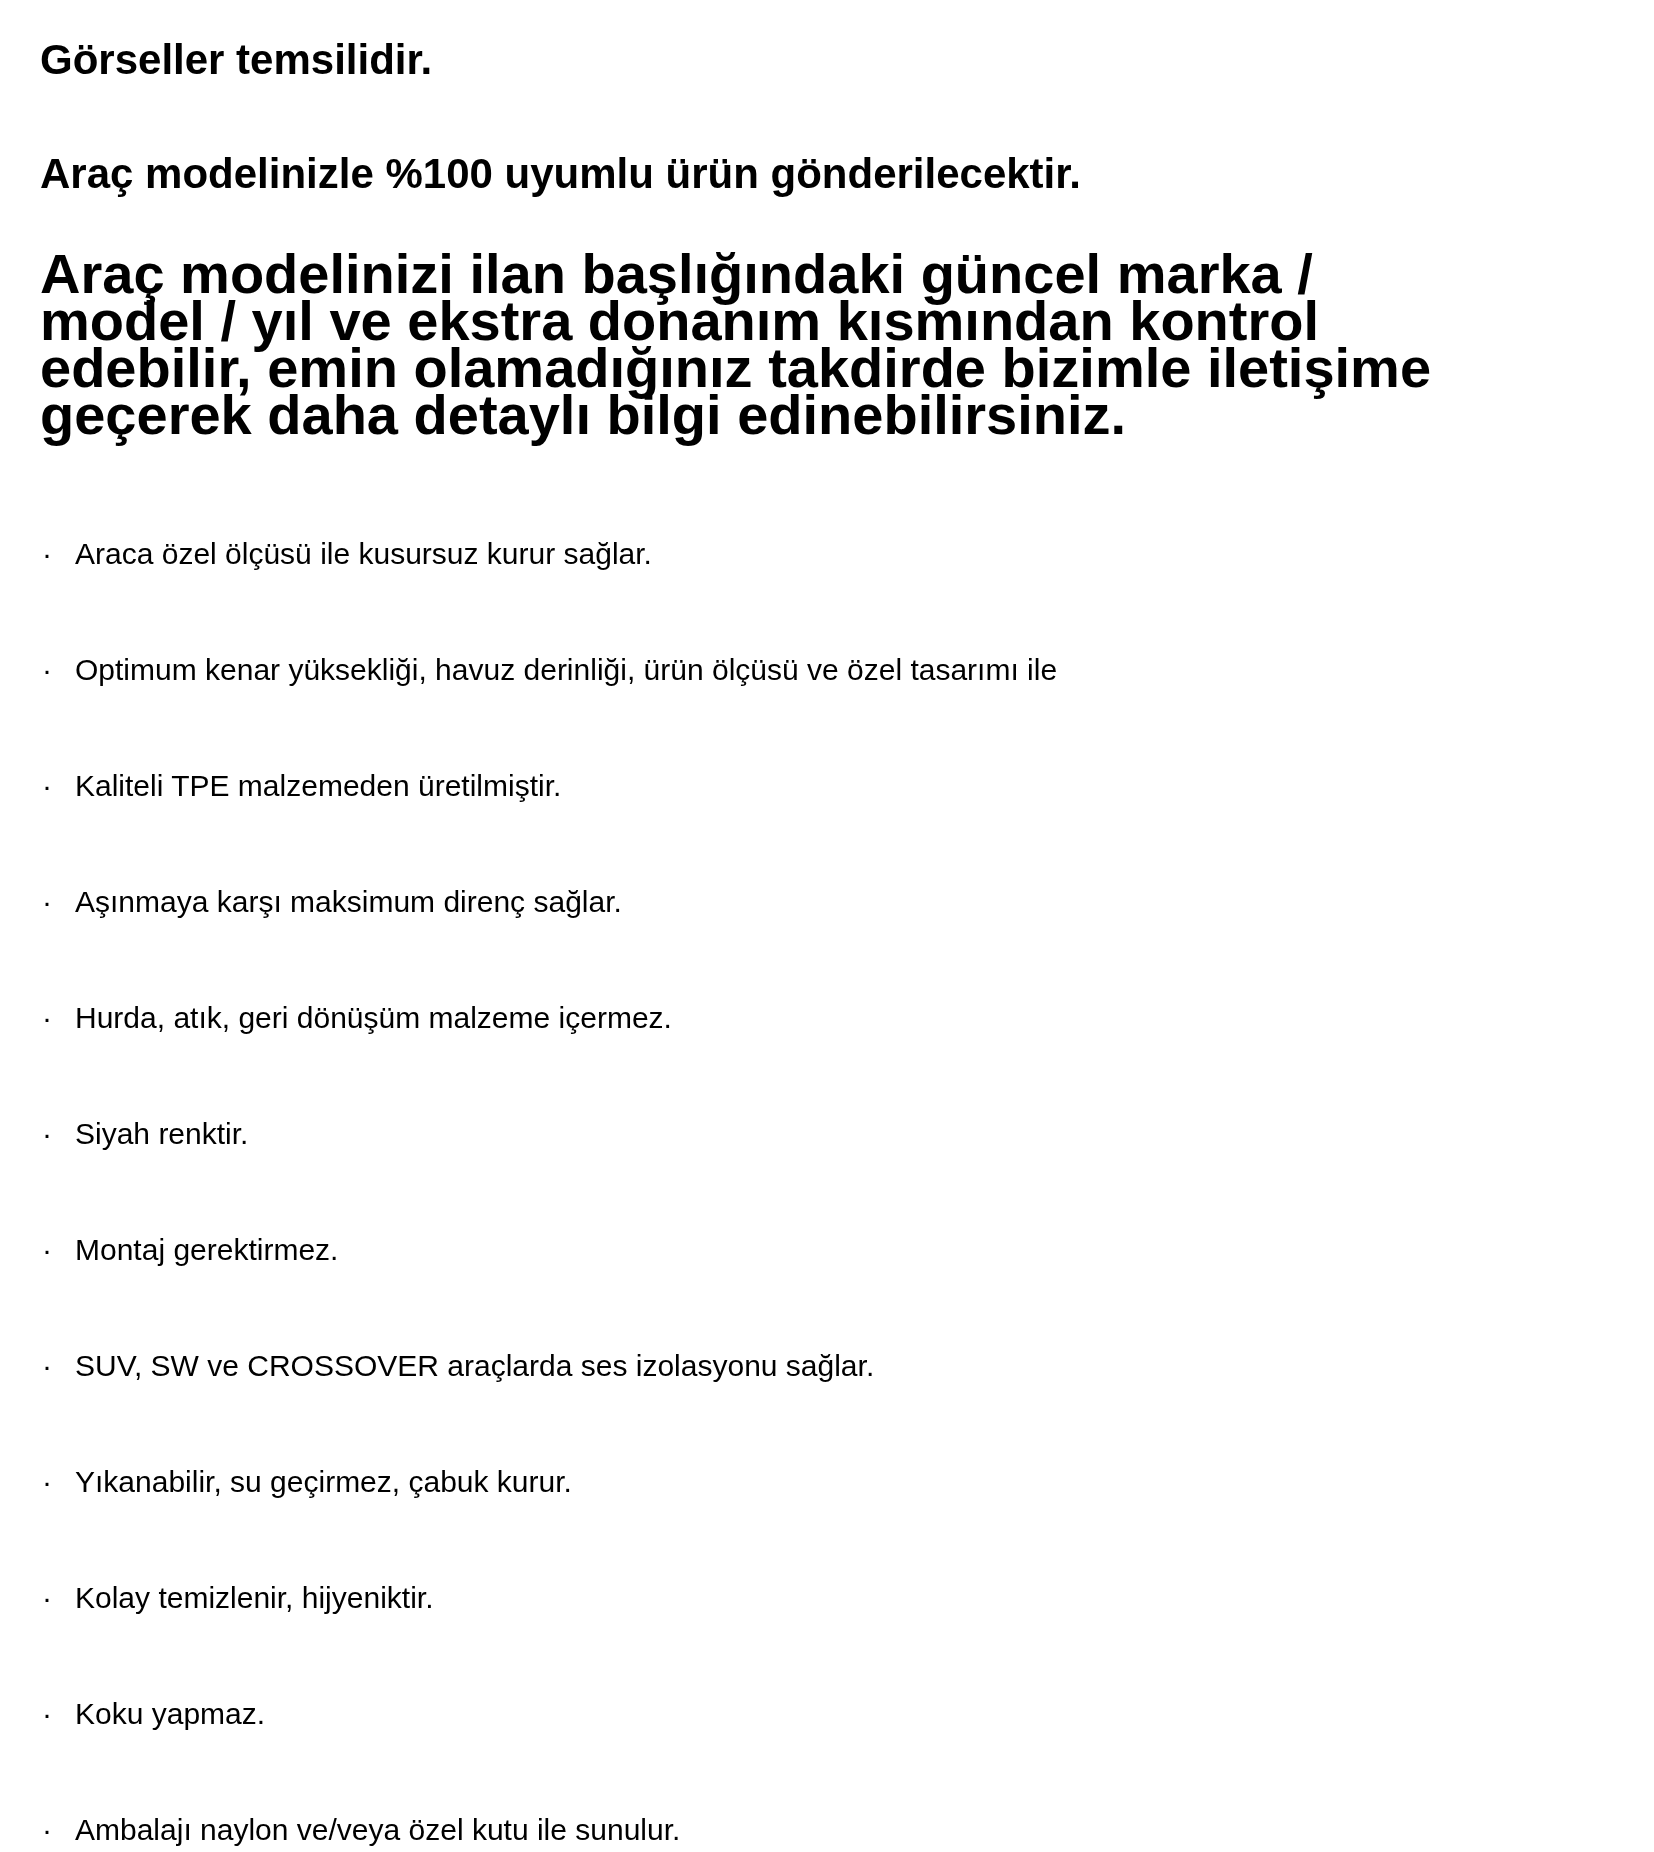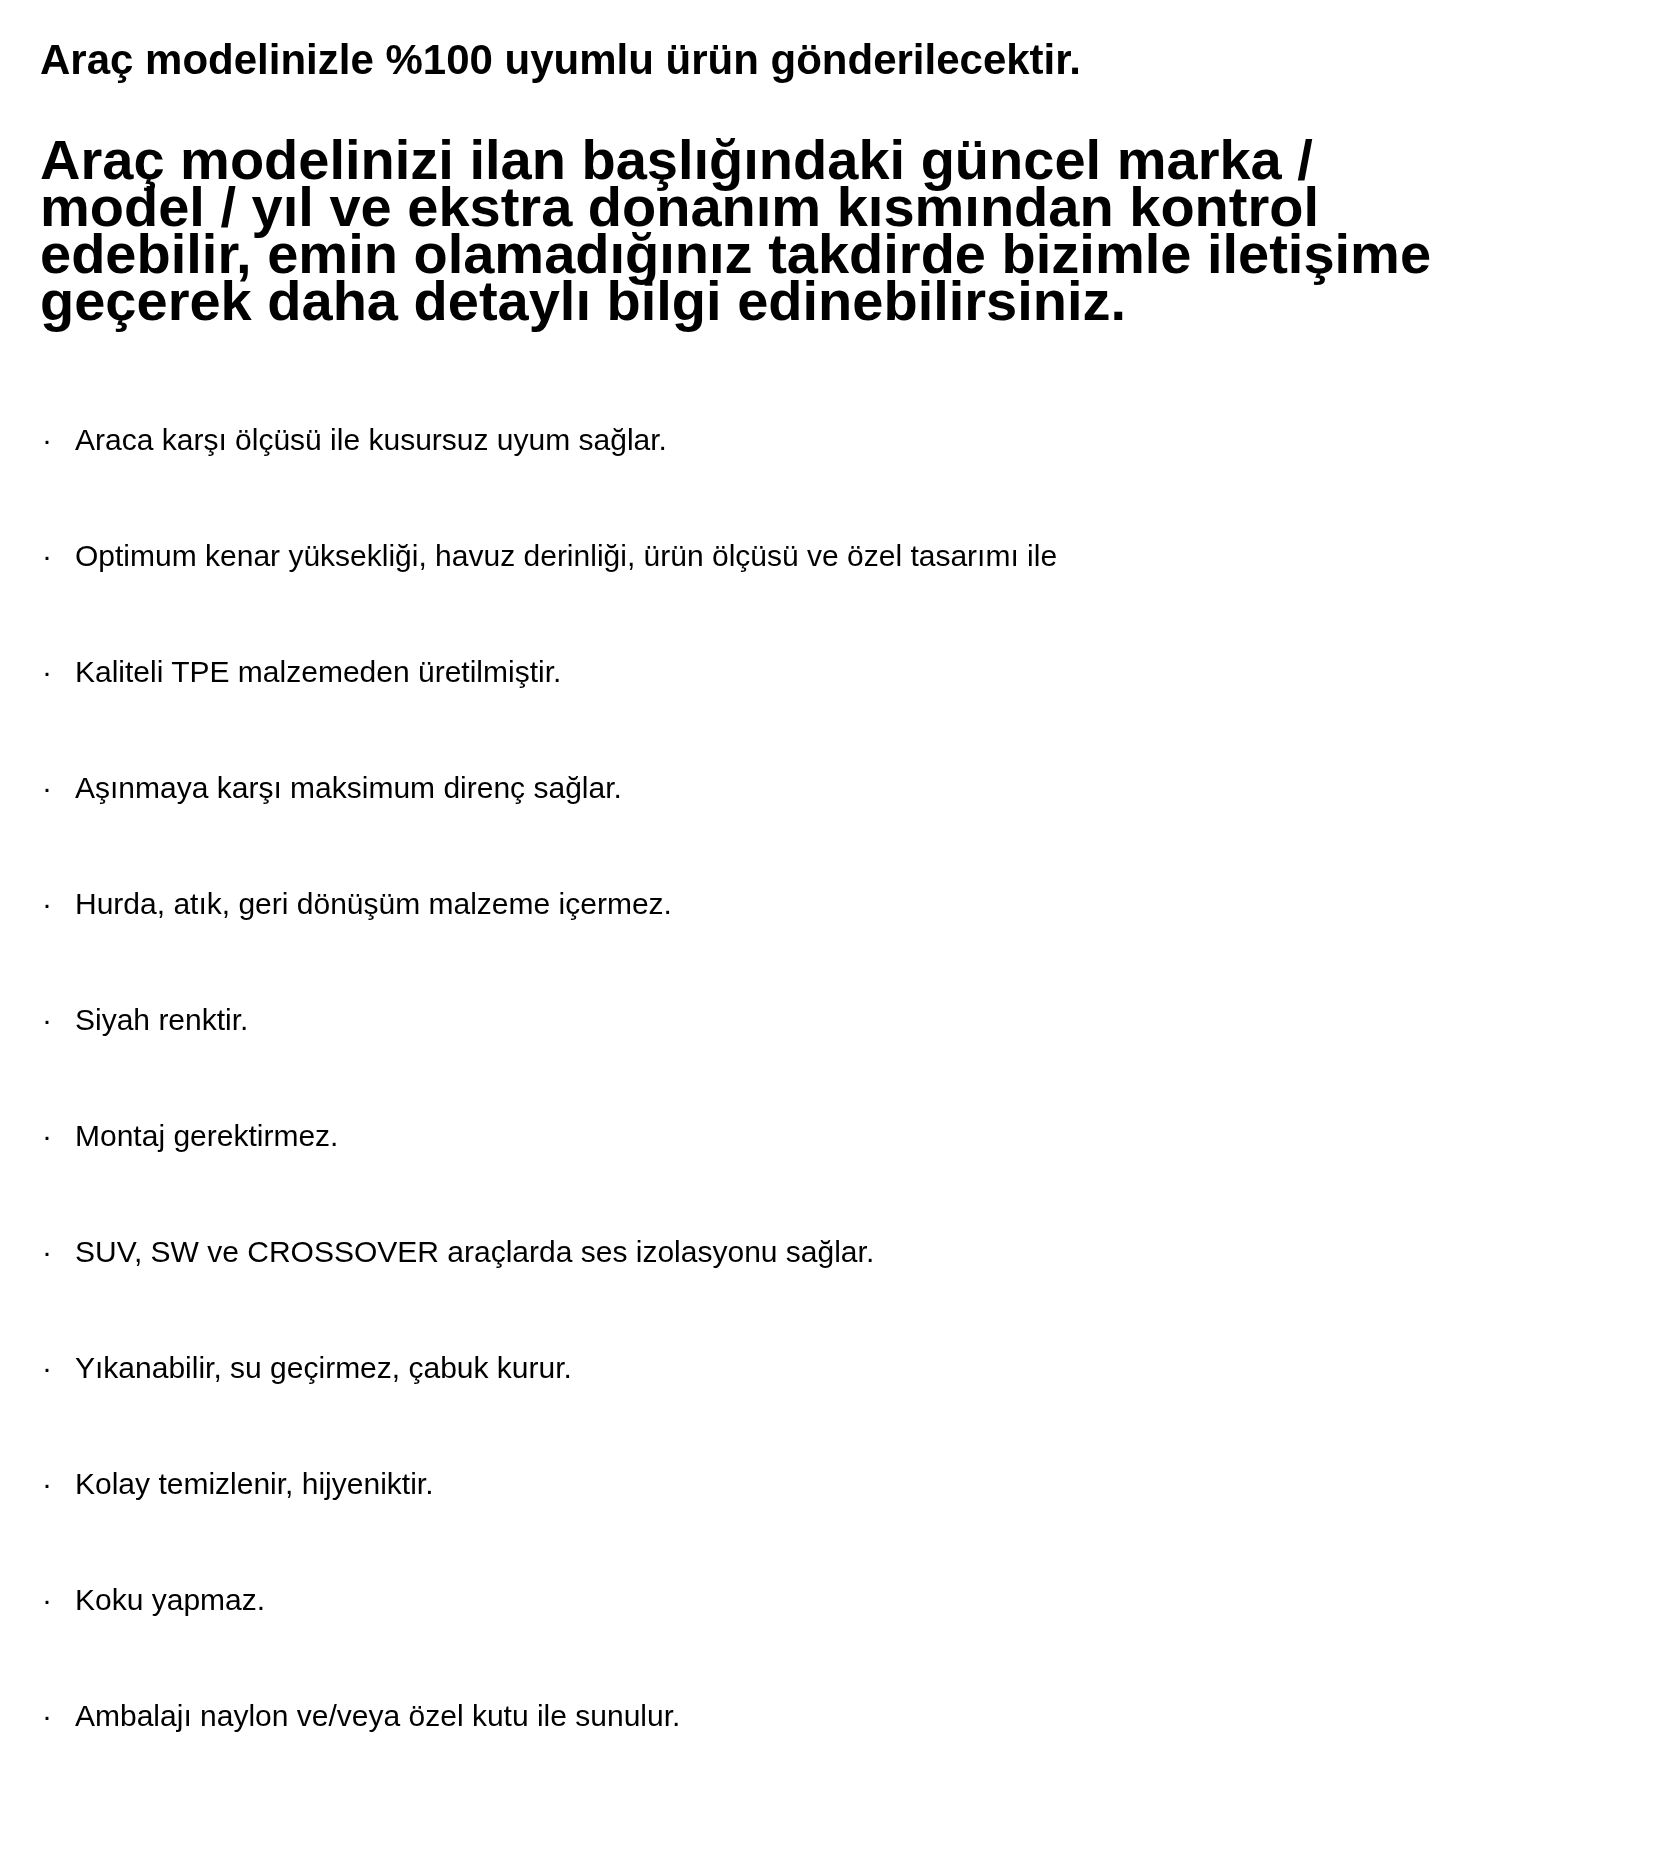--- a/index.html
+++ b/index.html
@@ -62,30 +62,31 @@
   }
   .b {
     font-weight: 400;
   }
 </style>
 </head>
 <body>
 
 <main class="doc">
 
+  <h1 class="heading">Görseller temsilidir.</h1>
 
   <h2 class="heading second">Araç modelinizle %100 uyumlu ürün gönderilecektir.</h2>
 
   <p class="intro">Araç modelinizi ilan başlığındaki güncel marka / model / yıl ve ekstra donanım kısmından kontrol edebilir, emin olamadığınız takdirde bizimle iletişime geçerek daha detaylı bilgi edinebilirsiniz.</p>
 
   <ul class="features">
 
     <li>
       <span class="marker">·</span>
-      <span>Araca karşı ölçüsü ile kusursuz uyum sağlar.</span>
+      <span>Araca özel ölçüsü ile kusursuz kurur sağlar.</span>
     </li>
 
     <li>
       <span class="marker">·</span>
       <span>Optimum kenar yüksekliği, havuz derinliği, ürün ölçüsü ve özel tasarımı ile</span><br>
     </li>
 
     <li>
       <span class="marker">·</span>
       <span>Kaliteli </span><span class="b">TPE</span><span> malzemeden üretilmiştir.</span>

